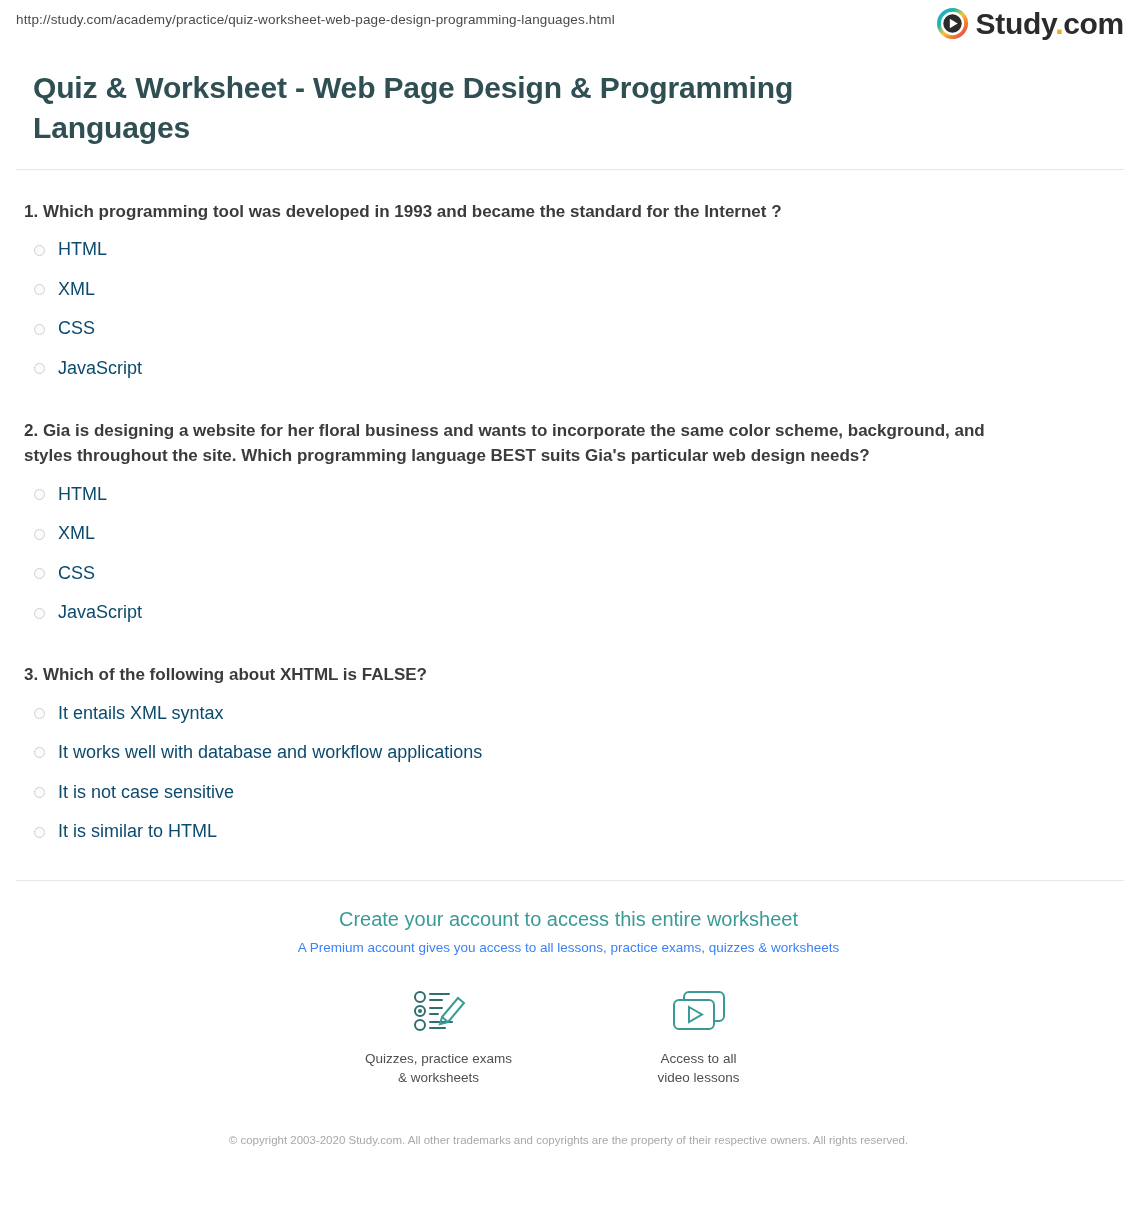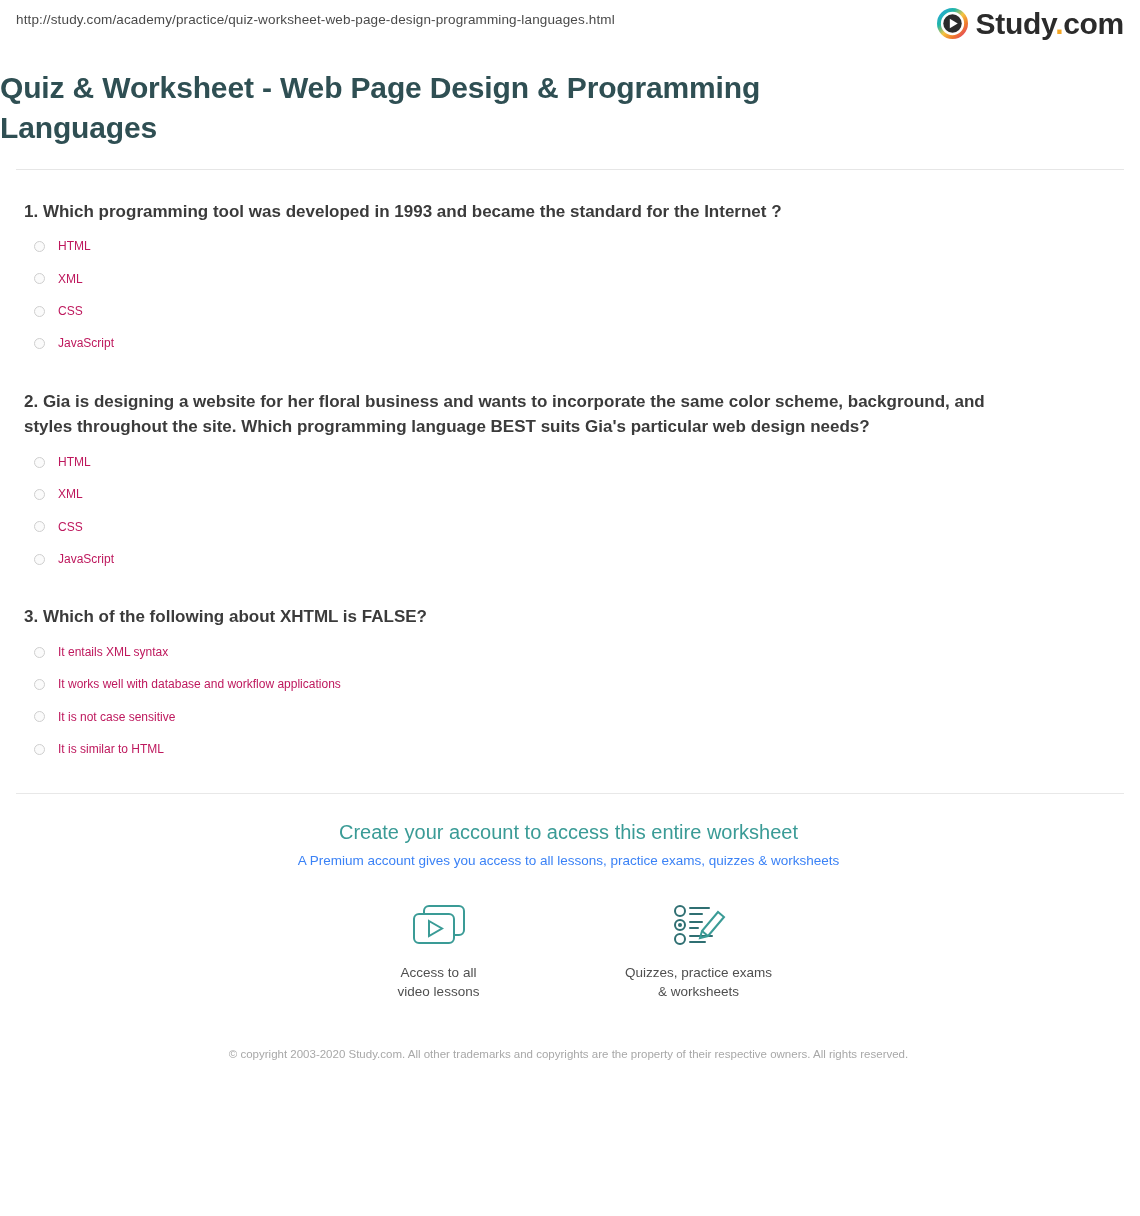--- a/index.html
+++ b/index.html
@@ -59,21 +59,21 @@
   }
   .logo-text .dot-com {
     color: #2b2b2b;
   }
   .logo-text .orange-dot {
     color: #f5a623;
   }
 
   
   .title-wrap {
-    padding: 6px 16px 0 0;
+    padding: 6px 16px 0 33px;
   }
   h1.page-title {
     margin: 0;
     font-size: 30px;
     line-height: 1.33;
     font-weight: 700;
     color: #2f4f53;
     letter-spacing: -0.005em;
     max-width: 810px;
   }
@@ -112,23 +112,23 @@
   .radio {
     flex: 0 0 auto;
     width: 11px;
     height: 11px;
     border: 1px solid #cfcfcf;
     border-radius: 50%;
     background: #fbfbfb;
     box-sizing: border-box;
   }
   .option-label {
-    font-size: 12px;
+    font-size: 18px;
     line-height: 1.2;
-    color: #be185d;
+    color: #0c4a6e;
   }
 
   
   .cta-divider {
     margin: 28px 16px 0 16px;
     height: 1px;
     background: #e8e8e8;
   }
   .cta {
     text-align: center;
@@ -282,34 +282,20 @@
 
   </div>
 
   <div class="cta-divider"></div>
 
   <div class="cta">
     <p class="cta-title">Create your account to access this entire worksheet</p>
     <p class="cta-sub">A Premium account gives you access to all lessons, practice exams, quizzes &amp; worksheets</p>
 
     <div class="features">
-
-      <div class="feature">
-        <div class="feature-icon">
-          <svg width="62" height="50" viewBox="0 0 62 50" xmlns="http://www.w3.org/2000/svg" fill="none" stroke="#3a9b96" stroke-width="2">
-            <rect x="16" y="6" width="40" height="29" rx="5"></rect>
-            <rect x="6" y="14" width="40" height="29" rx="5" fill="#ffffff"></rect>
-            <polygon points="21,21 34,28.5 21,36" fill="none"></polygon>
-          </svg>
-        </div>
-        <div class="feature-label">
-          <span>Access to all</span><br>
-          <span>video lessons</span>
-        </div>
-      </div>
 
       <div class="feature">
         <div class="feature-icon">
           <svg width="62" height="50" viewBox="0 0 62 50" xmlns="http://www.w3.org/2000/svg" fill="none" stroke="#2f6f72" stroke-width="2">
             <circle cx="12" cy="11" r="5"></circle>
             <circle cx="12" cy="25" r="5"></circle>
             <circle cx="12" cy="25" r="2" fill="#2f6f72" stroke="none"></circle>
             <circle cx="12" cy="39" r="5"></circle>
             <line x1="22" y1="8" x2="41" y2="8" stroke-linecap="round"></line>
             <line x1="22" y1="14" x2="34" y2="14" stroke-linecap="round"></line>
@@ -320,19 +306,33 @@
             <path d="M34 31 L50 12 L56 17 L40 36 L32 38 Z" stroke="#3a9b96"></path>
             <line x1="34" y1="31" x2="40" y2="36" stroke="#3a9b96"></line>
           </svg>
         </div>
         <div class="feature-label">
           <span>Quizzes, practice exams</span><br>
           <span>&amp; worksheets</span>
         </div>
       </div>
 
+      <div class="feature">
+        <div class="feature-icon">
+          <svg width="62" height="50" viewBox="0 0 62 50" xmlns="http://www.w3.org/2000/svg" fill="none" stroke="#3a9b96" stroke-width="2">
+            <rect x="16" y="6" width="40" height="29" rx="5"></rect>
+            <rect x="6" y="14" width="40" height="29" rx="5" fill="#ffffff"></rect>
+            <polygon points="21,21 34,28.5 21,36" fill="none"></polygon>
+          </svg>
+        </div>
+        <div class="feature-label">
+          <span>Access to all</span><br>
+          <span>video lessons</span>
+        </div>
+      </div>
+
 
     </div>
 
     <div class="copyright">© copyright 2003-2020 Study.com. All other trademarks and copyrights are the property of their respective owners. All rights reserved.</div>
   </div>
 
 </div>
 
 </body></html>

